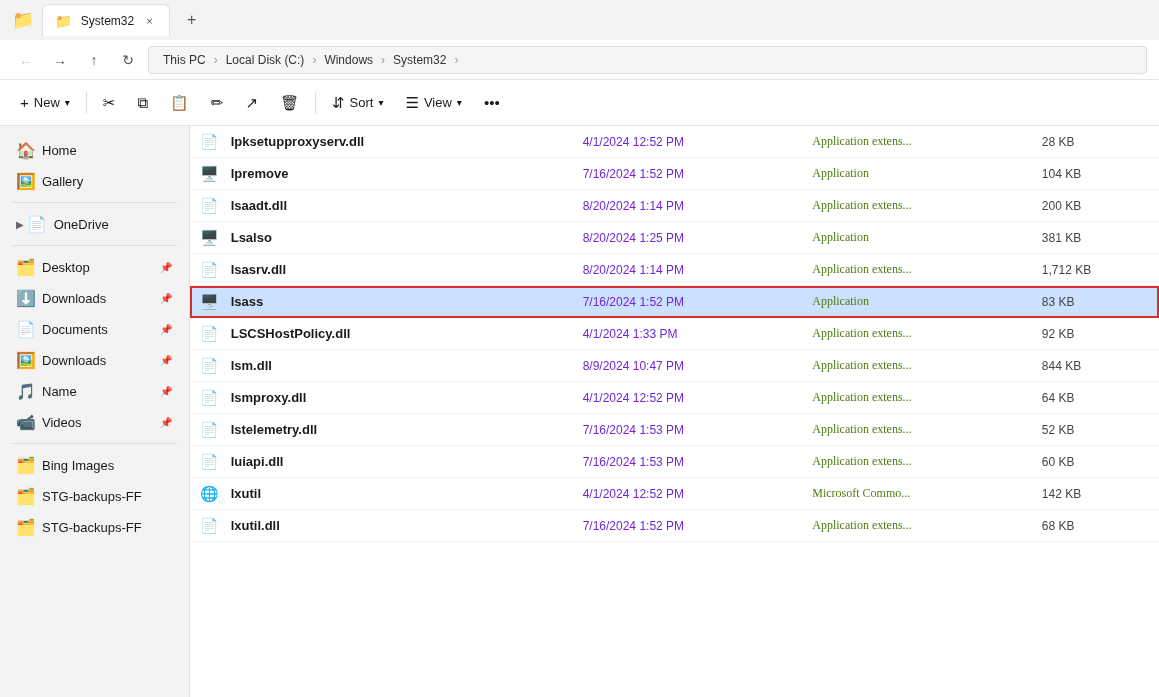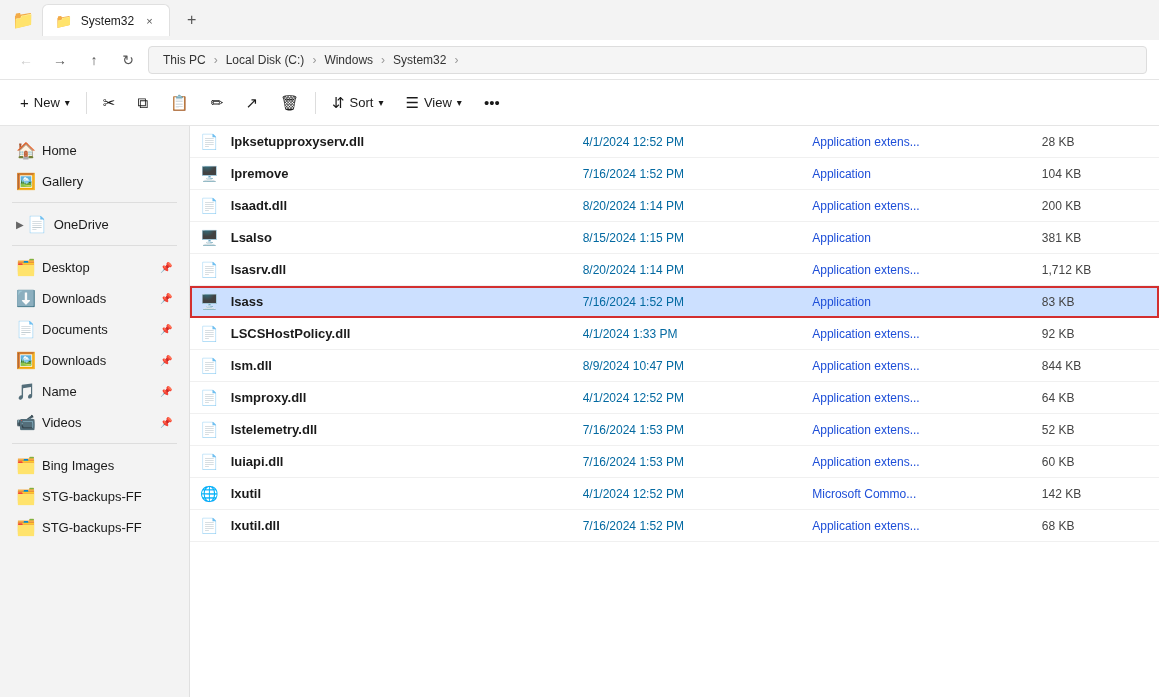--- a/index.html
+++ b/index.html
@@ -84,22 +84,22 @@
       display: flex; align-items: center; height: 32px; padding: 0 10px;
       border-bottom: 1px solid #f0f0f0; cursor: pointer;
     }
     .file-row.highlighted {
       background: #cce0ff;
       outline: 2px solid #d32f2f;
       outline-offset: -2px;
     }
     .file-icon { font-size: 15px; margin-right: 8px; }
     .file-name { font-size: 13px; font-weight: bold; }
-    .col-date-val { flex: 1.5; font-size: 12px; color: #0369a1; }
-    .col-type-val { flex: 1.5; font-size: 12px; color: #1d4ed8; }
+    .col-date-val { flex: 1.5; font-size: 12px; color: #6d28d9; }
+    .col-type-val { flex: 1.5; font-size: 12px; color: #4d7c0f; font-family: Liberation Serif, serif; }
     .col-size-val { flex: 0.7; font-size: 12px; color: #444; }
 
     .sort-arrow { font-size: 10px; color: #888; }
 
     
     .file-list::-webkit-scrollbar { width: 8px; }
     .file-list::-webkit-scrollbar-track { background: #f5f5f5; }
     .file-list::-webkit-scrollbar-thumb { background: #c0c0c0; border-radius: 4px; }
   </style>
 </head>
@@ -266,21 +266,21 @@
     </div>
     <div class="col-date-val">8/20/2024 1:14 PM</div>
     <div class="col-type-val">Application extens...</div>
     <div class="col-size-val">200 KB</div>
   </div>
         <div class="file-row">
     <div class="col-name">
       <span class="file-icon">🖥️</span>
       <span class="file-name">Lsalso</span>
     </div>
-    <div class="col-date-val">8/15/2024 1:15 PM</div>
+    <div class="col-date-val">8/20/2024 1:25 PM</div>
     <div class="col-type-val">Application</div>
     <div class="col-size-val">381 KB</div>
   </div>
         <div class="file-row">
     <div class="col-name">
       <span class="file-icon">📄</span>
       <span class="file-name">lsasrv.dll</span>
     </div>
     <div class="col-date-val">8/20/2024 1:14 PM</div>
     <div class="col-type-val">Application extens...</div>

